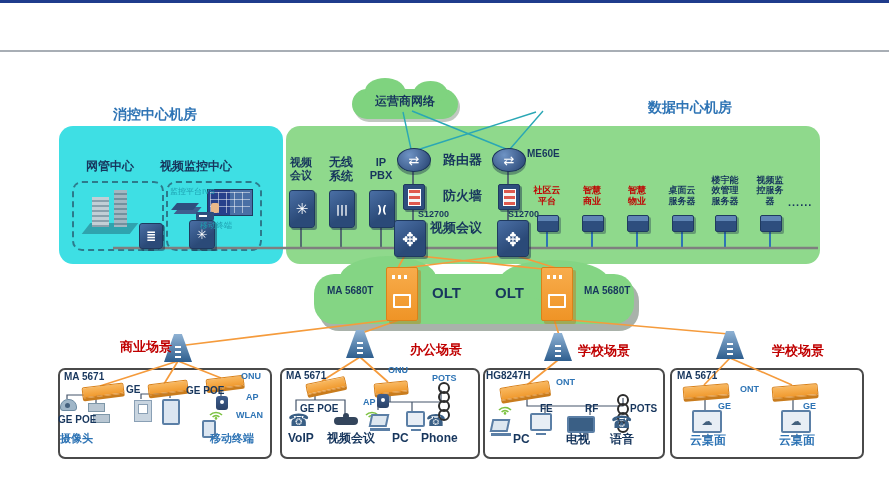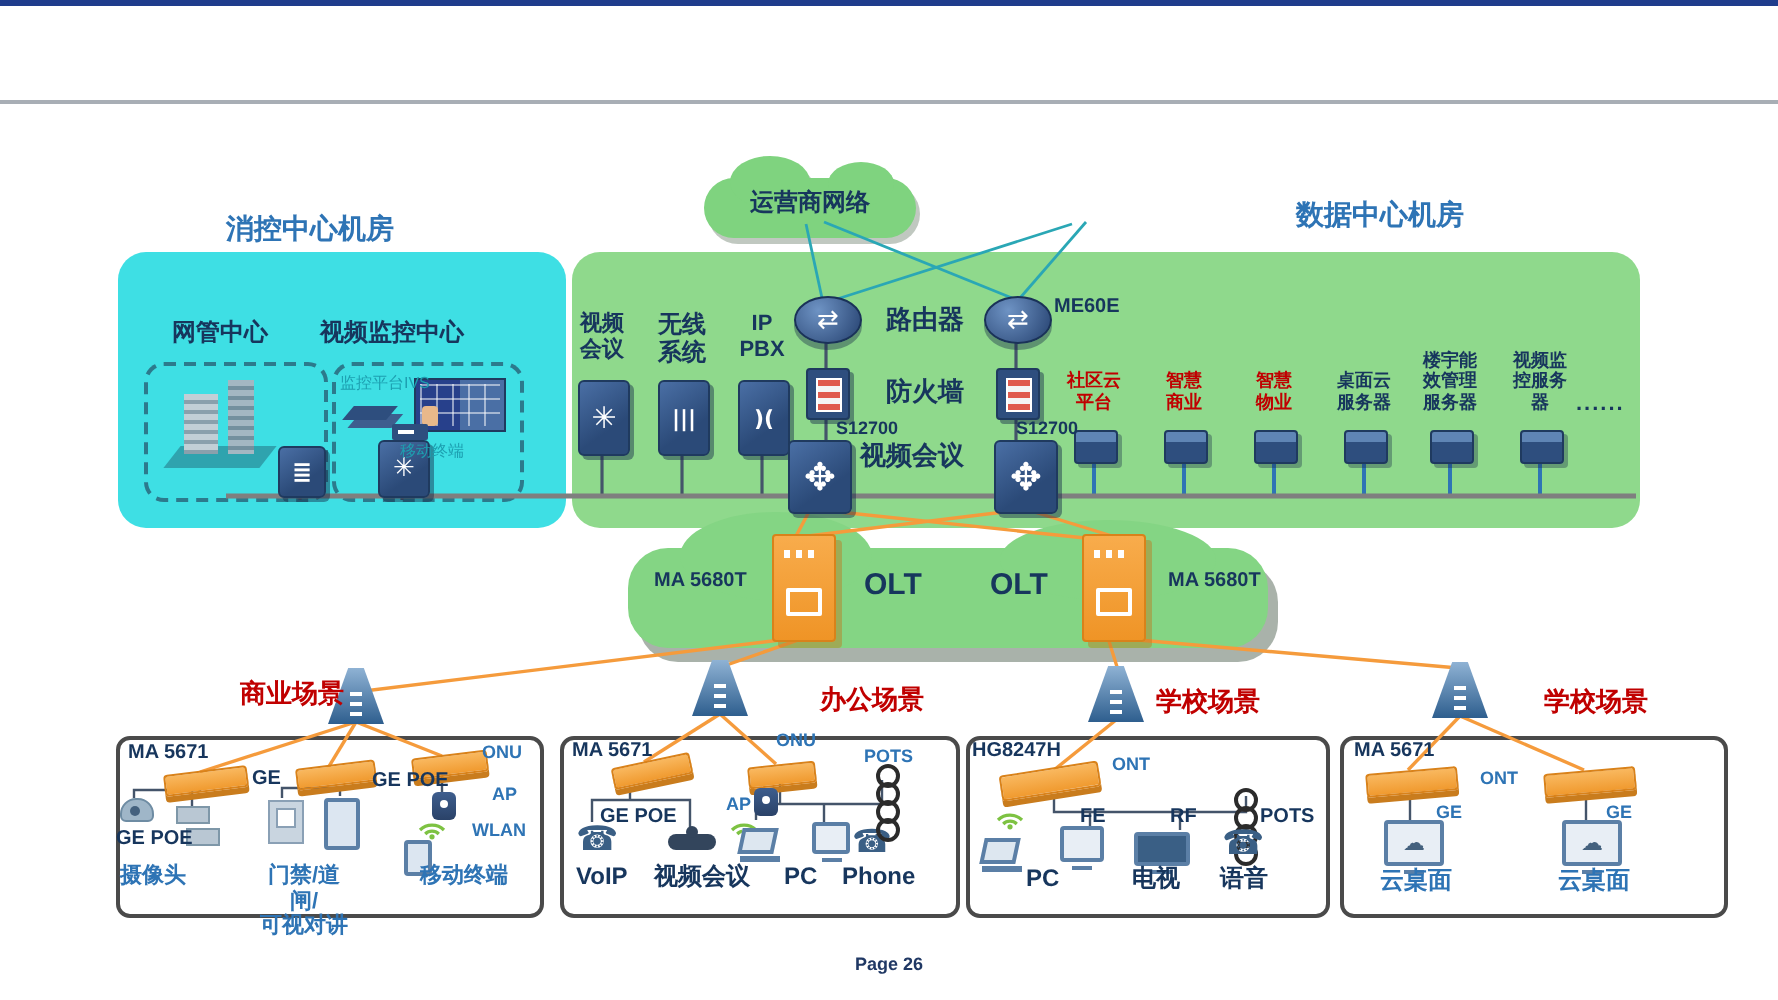--- a/index.html
+++ b/index.html
@@ -220,22 +220,20 @@
   <div class="panel" style="left:134px;top:400px;width:16px;height:20px;"></div>
   <div class="tabdev" style="left:162px;top:399px;width:14px;height:22px;"></div>
   <div class="apdev" style="left:216px;top:396px;width:12px;height:14px;"></div>
   <svg class="wifi" style="left:208px;top:407px;" width="16" height="13" viewBox="0 0 16 13">
     <path d="M2 8 A8.5 8.5 0 0 1 14 8" fill="none" stroke="#7DC242" stroke-width="1.6"></path>
     <path d="M4.6 10 A4.8 4.8 0 0 1 11.4 10" fill="none" stroke="#7DC242" stroke-width="1.6"></path>
     <circle cx="8" cy="11.4" r="1.3" fill="#7DC242"></circle>
   </svg>
   <div class="tabdev" style="left:202px;top:420px;width:10px;height:14px;"></div>
   <div class="lbl blue" style="left:60px;top:432px;font-size:11px;">摄像头</div>
-  <div class="lbl blue" style="left:128px;top:432px;width:48px;font-size:11px;">门禁/道闸/
-可视对讲</div>
   <div class="lbl blue" style="left:210px;top:432px;font-size:11px;">移动终端</div>
 
   <div class="lbl navy" style="left:286px;top:370px;font-size:10px;">MA 5671</div>
   <div class="lbl blue" style="left:388px;top:365px;font-size:9px;">ONU</div>
   <div class="lbl blue" style="left:432px;top:373px;font-size:9px;">POTS</div>
   <div class="onu" style="left:306px;top:380px;width:38px;transform:rotate(-12deg);"></div>
   <div class="onu" style="left:374px;top:382px;width:32px;transform:rotate(-6deg);"></div>
   <div class="lbl navy" style="left:300px;top:403px;font-size:10px;">GE POE</div>
   <div class="lbl blue" style="left:363px;top:397px;font-size:9px;">AP</div>
   <div class="apdev" style="left:377px;top:394px;width:12px;height:14px;"></div>
@@ -299,21 +297,20 @@
   <div class="lbl blue" style="left:803px;top:401px;font-size:9px;">GE</div>
   <div class="mon" style="left:692px;top:410px;width:26px;height:19px;">
       <span class="cg" style="font-size:11px;">☁</span>
     </div>
   <div class="mon" style="left:781px;top:410px;width:26px;height:19px;">
       <span class="cg" style="font-size:11px;">☁</span>
     </div>
   <div class="lbl blue" style="left:690px;top:434px;font-size:12px;">云桌面</div>
   <div class="lbl blue" style="left:779px;top:434px;font-size:12px;">云桌面</div>
 
-  <div class="pagenum">Page 26</div>
 
   <svg class="lines" width="889" height="500">
 
     <g stroke="#2AA7B5" stroke-width="1.4" fill="none">
       <line x1="403" y1="112" x2="411" y2="149"></line>
       <line x1="412" y1="111" x2="506" y2="149"></line>
       <line x1="536" y1="112" x2="417" y2="150"></line>
       <line x1="543" y1="111" x2="510" y2="149"></line>
     </g>
 

